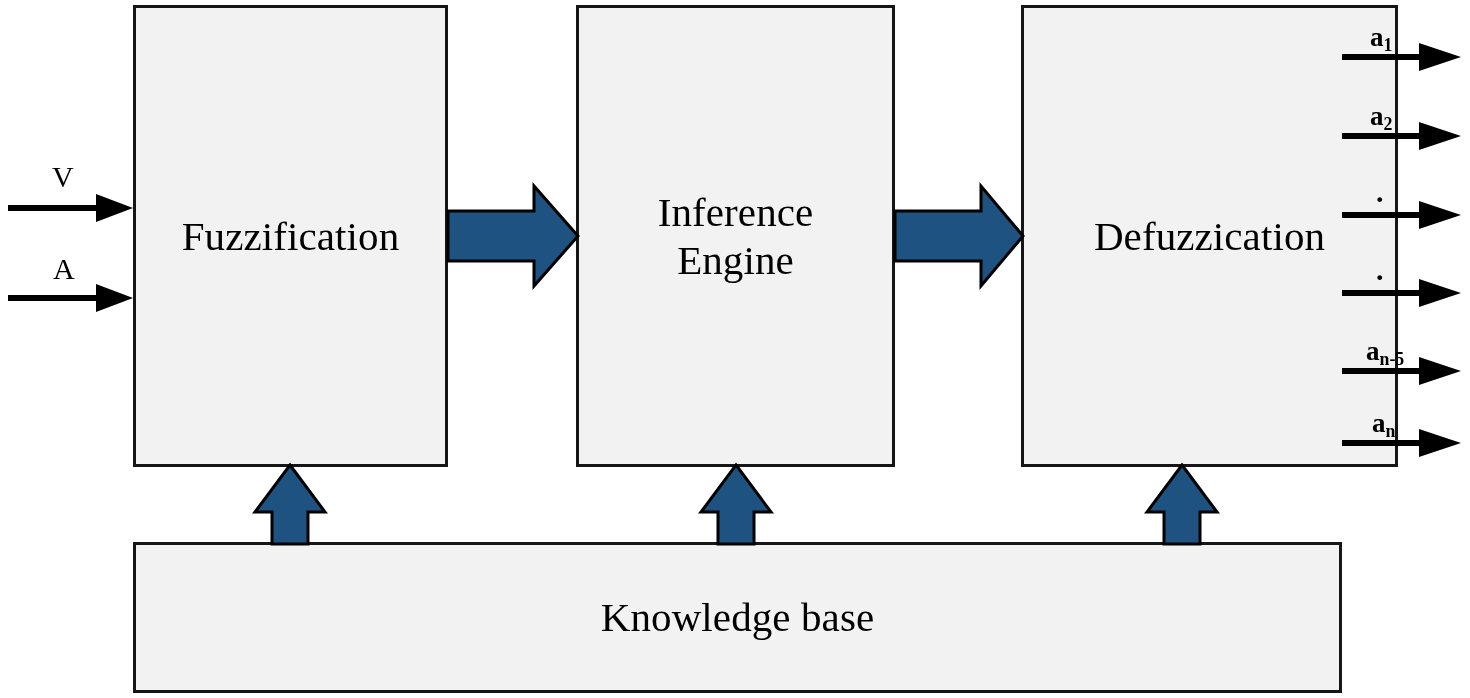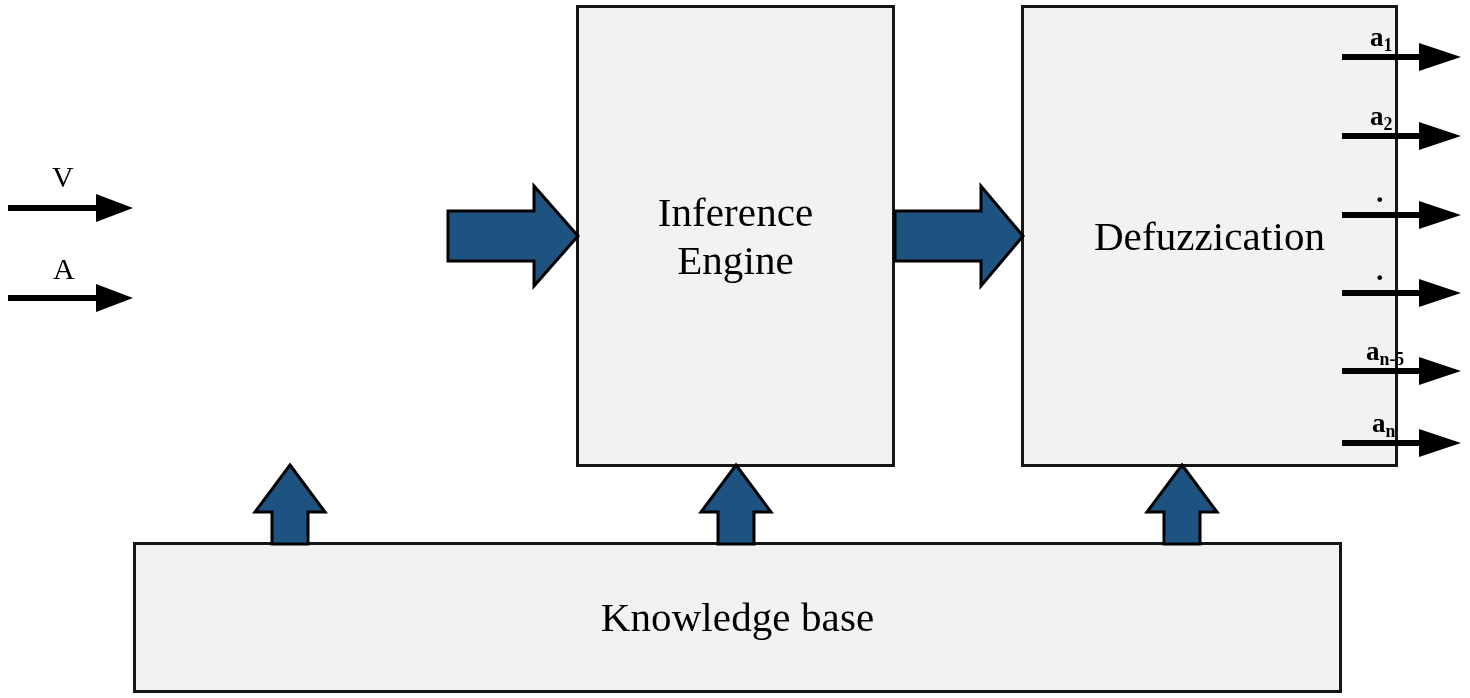--- a/index.html
+++ b/index.html
@@ -71,20 +71,23 @@
     font-size: 30px;
     font-weight: bold;
     line-height: 0.4;
   }
 </style>
 </head>
 <body>
 
 <div id="diagram">
 
+  <div class="block" style="left:133px; top:5px; width:315px; height:462px;">
+    <div class="block-label">Fuzzification</div>
+  </div>
 
   <div class="block" style="left:576px; top:5px; width:319px; height:462px;">
     <div class="block-label">Inference
 Engine</div>
   </div>
 
   <div class="block" style="left:1021px; top:5px; width:377px; height:462px;">
     <div class="block-label">Defuzzication</div>
   </div>
 

